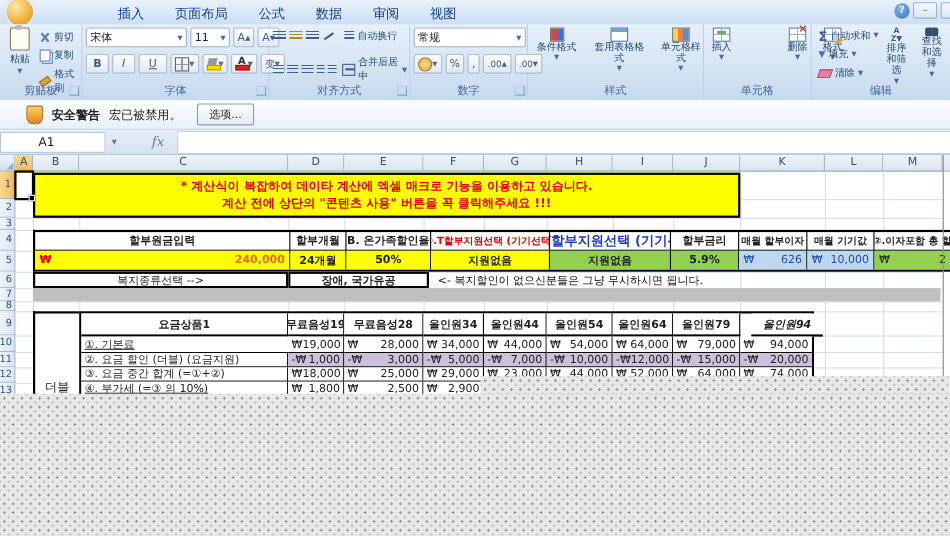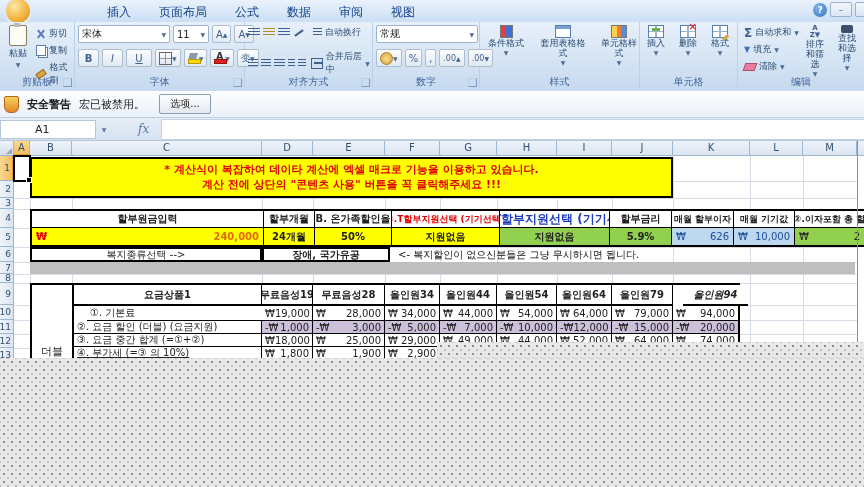--- a/index.html
+++ b/index.html
@@ -82,21 +82,21 @@
   .ic-sort{font-size:7px;font-weight:bold;color:#3f5f8f;line-height:7px;}
   .ic-find{width:12px;height:8px;}
   .ic-find::before,.ic-find::after{content:"";position:absolute;top:0;width:7px;height:8px;border-radius:2px;background:#38506e;}
   .ic-find::before{left:0;} .ic-find::after{right:0;}
   .ic-shield{width:13px;height:15px;background:linear-gradient(#f7d257,#e2862b);
     border:1px solid #b5641f;border-radius:2px 2px 6px 6px;}
 
   
   .secbar{position:absolute;left:0;top:91px;width:864px;height:27px;box-sizing:border-box;
     background:linear-gradient(#fdfefe,#e9f0f8);border-bottom:1px solid #bccde0;
-    display:flex;align-items:center;padding-left:4px;font-size:11px;}
+    display:flex;align-items:center;padding-left:24px;font-size:11px;}
   .sectitle{font-weight:bold;margin-left:8px;}
   .secmsg{margin-left:8px;}
   .secbtn{margin-left:14px;width:50px;height:18px;background:linear-gradient(#fefefe,#e3e9f0);
     border:1px solid #8a9cb2;border-radius:2px;font-size:10px;display:flex;align-items:center;justify-content:center;}
 
   
   .fbar{position:absolute;left:0;top:118px;width:864px;height:23px;box-sizing:border-box;
     background:linear-gradient(#e6eef7,#d6e2f0);border-bottom:1px solid #b6c7da;
     display:flex;align-items:center;}
   .namebox{width:96px;height:19px;background:#fff;border:1px solid #b6c7da;box-sizing:border-box;
@@ -337,21 +337,21 @@
       <div class="glabel">样式</div>
     </div>
 
     <div class="rgroup" style="left:640px;width:98px;">
       <div class="row1" style="gap:6px;align-items:flex-start;">
         <div class="bigbtn" style="width:26px;">
           <span class="ic ic-grid ins"></span>
           <span>插入</span>
             <span class="dd">▼</span>
           </div>
-        <div class="bigbtn" style="width:26px;">
+        <div class="bigbtn" style="width:26px;margin-left:37px;">
           <span class="ic ic-grid del"></span>
           <span>删除</span>
             <span class="dd">▼</span>
           </div>
         <div class="bigbtn" style="width:26px;">
           <span class="ic ic-grid fmt"></span>
           <span>格式</span>
             <span class="dd">▼</span>
           </div>
       </div>
@@ -521,21 +521,21 @@
   <div class="ptable" id="ptable">
       <div class="tcell th" style="left: 0px; width: 188px; top: 0px; height: 21px;">요금상품1</div>
       <div class="tcell th" style="left: 188px; width: 51px; top: 0px; height: 21px;">무료음성19</div>
       <div class="tcell th" style="left: 239px; width: 72px; top: 0px; height: 21px;">무료음성28</div>
       <div class="tcell th" style="left: 311px; width: 55px; top: 0px; height: 21px;">올인원34</div>
       <div class="tcell th" style="left: 366px; width: 57px; top: 0px; height: 21px;">올인원44</div>
       <div class="tcell th" style="left: 423px; width: 60px; top: 0px; height: 21px;">올인원54</div>
       <div class="tcell th" style="left: 483px; width: 55px; top: 0px; height: 21px;">올인원64</div>
       <div class="tcell th" style="left: 538px; width: 61px; top: 0px; height: 21px;">올인원79</div>
       <div class="tcell th last" style="left: 609px; width: 65px; top: 0px; height: 21px; border-right: none; font-style: italic;">올인원94</div>
-      <div class="tcell tlabel" style="left: 13px; width: 200px; top: 21px; height: 15px;">①. 기본료</div>
+      <div class="tcell tlabel" style="left: 0px; width: 200px; top: 21px; height: 15px; text-decoration: underline;">①. 기본료</div>
       <div class="tcell tmoney" style="left: 188px; width: 51px; top: 21px; height: 15px;">
         <span>₩</span>
         <span>19,000</span>
       </div>
       <div class="tcell tmoney" style="left: 239px; width: 72px; top: 21px; height: 15px;">
         <span>₩</span>
         <span>28,000</span>
       </div>
       <div class="tcell tmoney" style="left: 311px; width: 55px; top: 21px; height: 15px;">
         <span>₩</span>
@@ -602,21 +602,21 @@
       <div class="tcell tmoney" style="left: 239px; width: 72px; top: 49px; height: 13px;">
         <span>₩</span>
         <span>25,000</span>
       </div>
       <div class="tcell tmoney" style="left: 311px; width: 55px; top: 49px; height: 13px;">
         <span>₩</span>
         <span>29,000</span>
       </div>
       <div class="tcell tmoney" style="left: 366px; width: 57px; top: 49px; height: 13px;">
         <span>₩</span>
-        <span>49,000</span>
+        <span>23,000</span>
       </div>
       <div class="tcell tmoney" style="left: 423px; width: 60px; top: 49px; height: 13px;">
         <span>₩</span>
         <span>44,000</span>
       </div>
       <div class="tcell tmoney" style="left: 483px; width: 55px; top: 49px; height: 13px;">
         <span>₩</span>
         <span>52,000</span>
       </div>
       <div class="tcell tmoney" style="left: 538px; width: 61px; top: 49px; height: 13px;">
@@ -627,21 +627,21 @@
         <span>₩</span>
         <span>74,000</span>
       </div>
       <div class="tcell tlabel" style="left: 0px; width: 188px; top: 62px; height: 13px; text-decoration: underline;">④. 부가세 (=③ 의 10%)</div>
       <div class="tcell tmoney" style="left: 188px; width: 51px; top: 62px; height: 13px;">
         <span>₩</span>
         <span>1,800</span>
       </div>
       <div class="tcell tmoney" style="left: 239px; width: 72px; top: 62px; height: 13px;">
         <span>₩</span>
-        <span>1,900</span>
+        <span>2,500</span>
       </div>
       <div class="tcell tmoney" style="left: 311px; width: 55px; top: 62px; height: 13px;">
         <span>₩</span>
         <span>2,900</span>
       </div>
       <div class="tcell tmoney" style="left: 366px; width: 57px; top: 62px; height: 13px;">
         <span>₩</span>
         <span></span>
       </div>
       <div class="tcell tmoney" style="left: 423px; width: 60px; top: 62px; height: 13px;">

